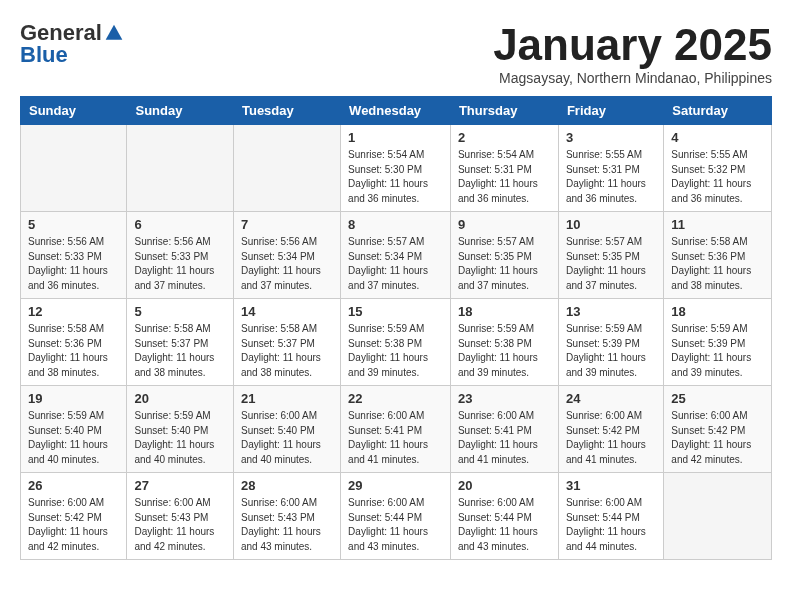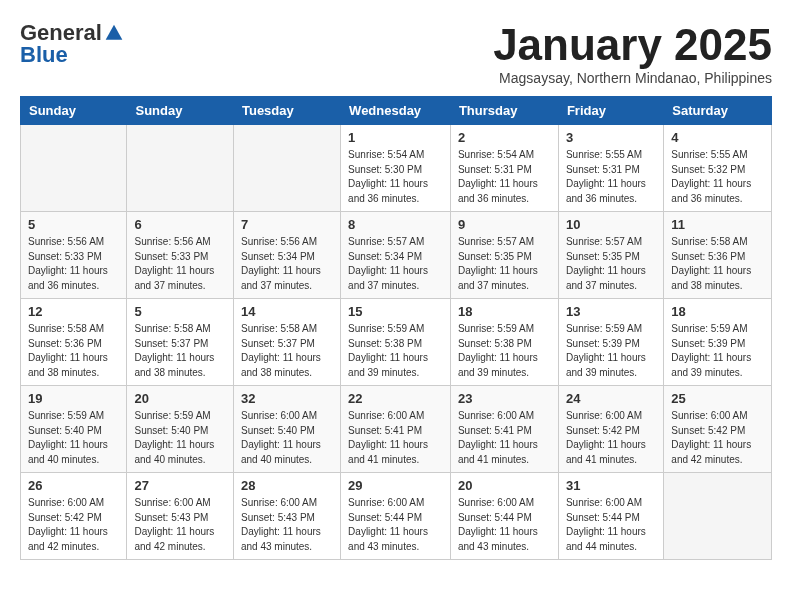--- a/index.html
+++ b/index.html
@@ -265,21 +265,21 @@
 and 40 minutes.</div>
         </td>
         <td>
           <span class="day-number">20</span>
           <div class="day-info">Sunrise: 5:59 AM
 Sunset: 5:40 PM
 Daylight: 11 hours
 and 40 minutes.</div>
         </td>
         <td>
-          <span class="day-number">32</span>
+          <span class="day-number">21</span>
           <div class="day-info">Sunrise: 6:00 AM
 Sunset: 5:40 PM
 Daylight: 11 hours
 and 40 minutes.</div>
         </td>
         <td>
           <span class="day-number">22</span>
           <div class="day-info">Sunrise: 6:00 AM
 Sunset: 5:41 PM
 Daylight: 11 hours

